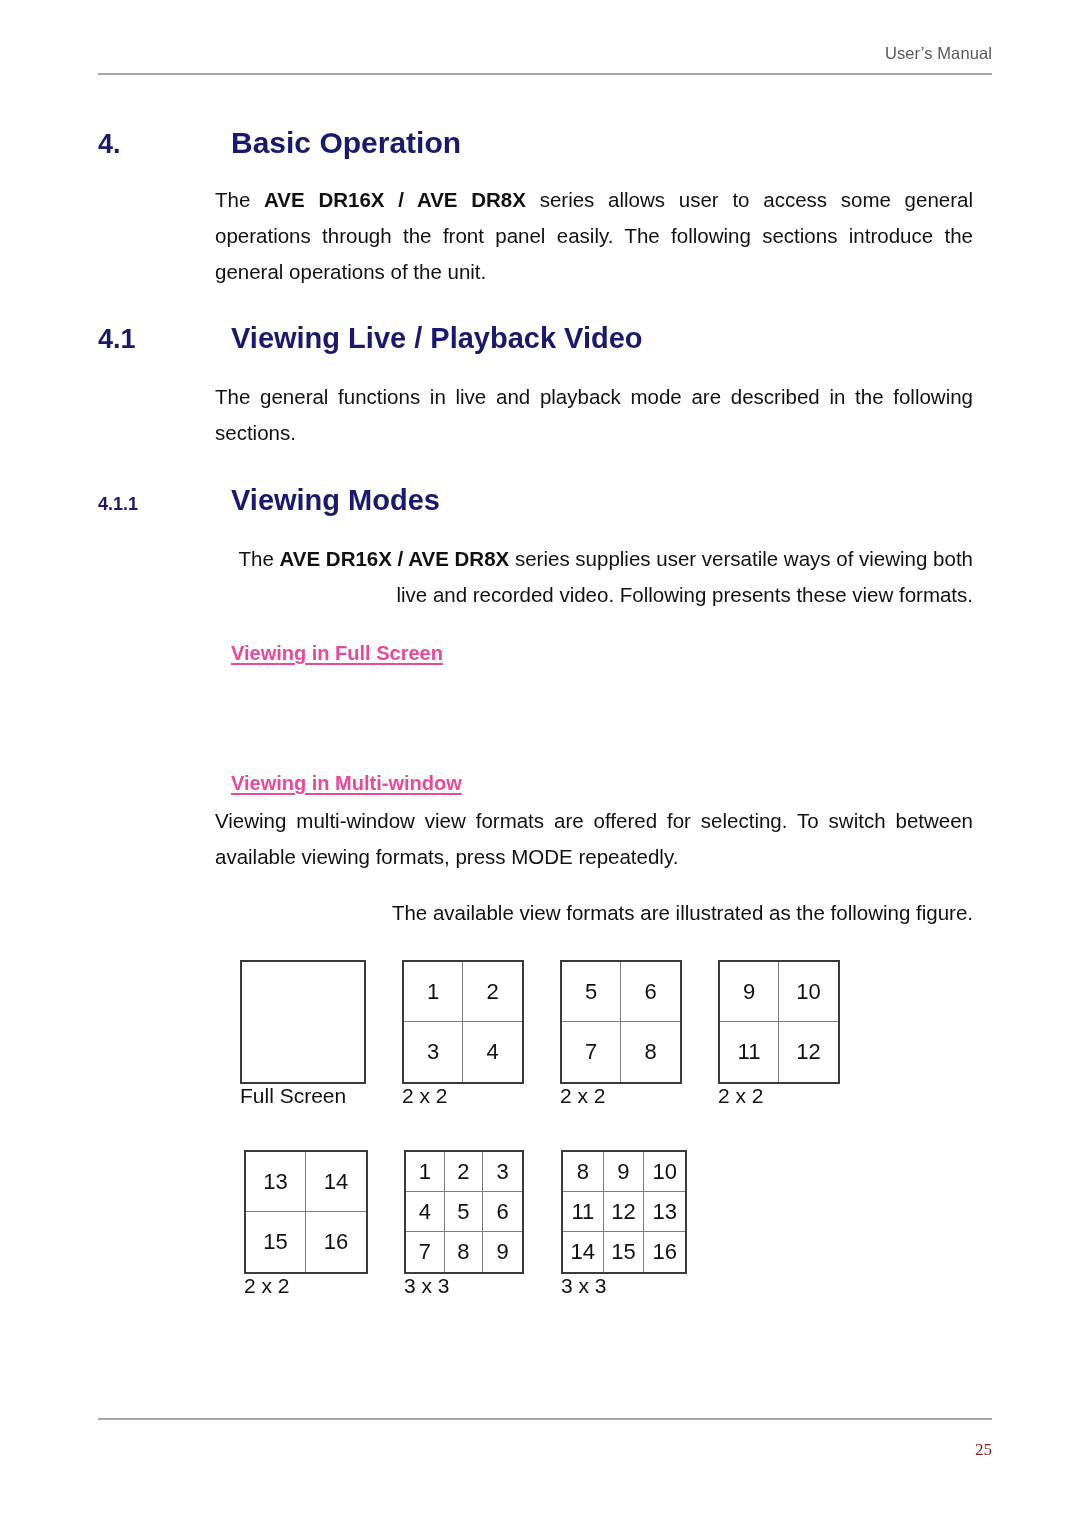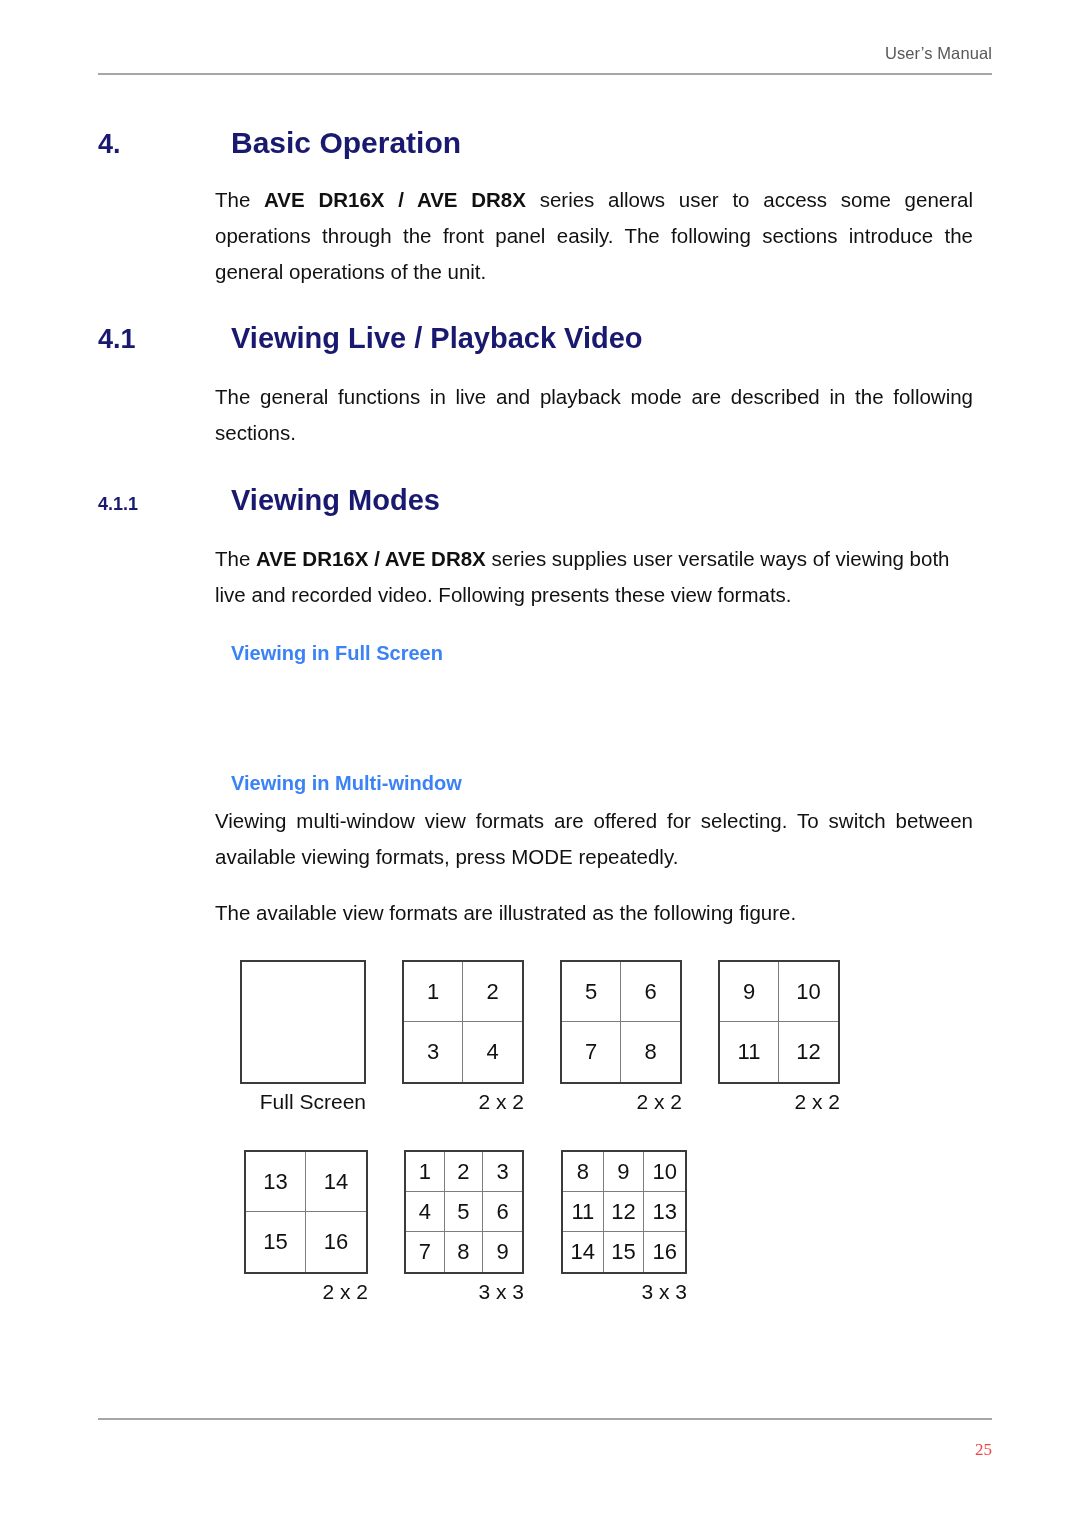--- a/index.html
+++ b/index.html
@@ -55,21 +55,21 @@
     left: 98px;
     right: 88px;
     height: 2px;
     background: #a6a6a6;
   }
   .footer-pagenum {
     position: absolute;
     top: 1440px;
     right: 88px;
     font-size: 17px;
-    color: #ef4444;
+    color: #7f1d1d;
     font-family: "Liberation Serif", serif;
   }
 
   
   .heading-row {
     position: absolute;
     left: 98px;
     right: 88px;
     display: flex;
     align-items: baseline;
@@ -90,30 +90,31 @@
   
   .para {
     position: absolute;
     left: 215px;
     width: 758px;
     font-size: 20.5px;
     line-height: 36px;
     text-align: justify;
     color: #111;
   }
-  .para.nojustify { text-align: left; }
+  .para.nojustify { text-align: right; }
   .para b { font-weight: bold; }
 
   .subhead {
     position: absolute;
     left: 231px;
     font-size: 20px;
     font-weight: bold;
+    text-decoration: underline;
     text-underline-offset: 3px;
-    color: #3b82f6;
+    color: #ec4899;
   }
 
   
   .figure {
     position: absolute;
     left: 231px;
     top: 960px;
     width: 640px;
   }
   .fig-row {
@@ -137,24 +138,24 @@
     align-items: center;
     justify-content: center;
     font-size: 22px;
     color: #111;
     box-sizing: border-box;
     font-family: "Liberation Sans", sans-serif;
   }
   .grid-box .gc.last-col { border-right: none; }
   .grid-box .gc.last-row { border-bottom: none; }
   .fig-caption {
-    text-align: right;
+    text-align: left;
     font-size: 21px;
     color: #111;
-    margin-top: 6px;
+    margin-top: 0;
     white-space: nowrap;
   }
 </style>
 </head>
 <body>
 
 <div class="page">
 
   <div class="header">
     <div class="header-title">User’s Manual</div>

